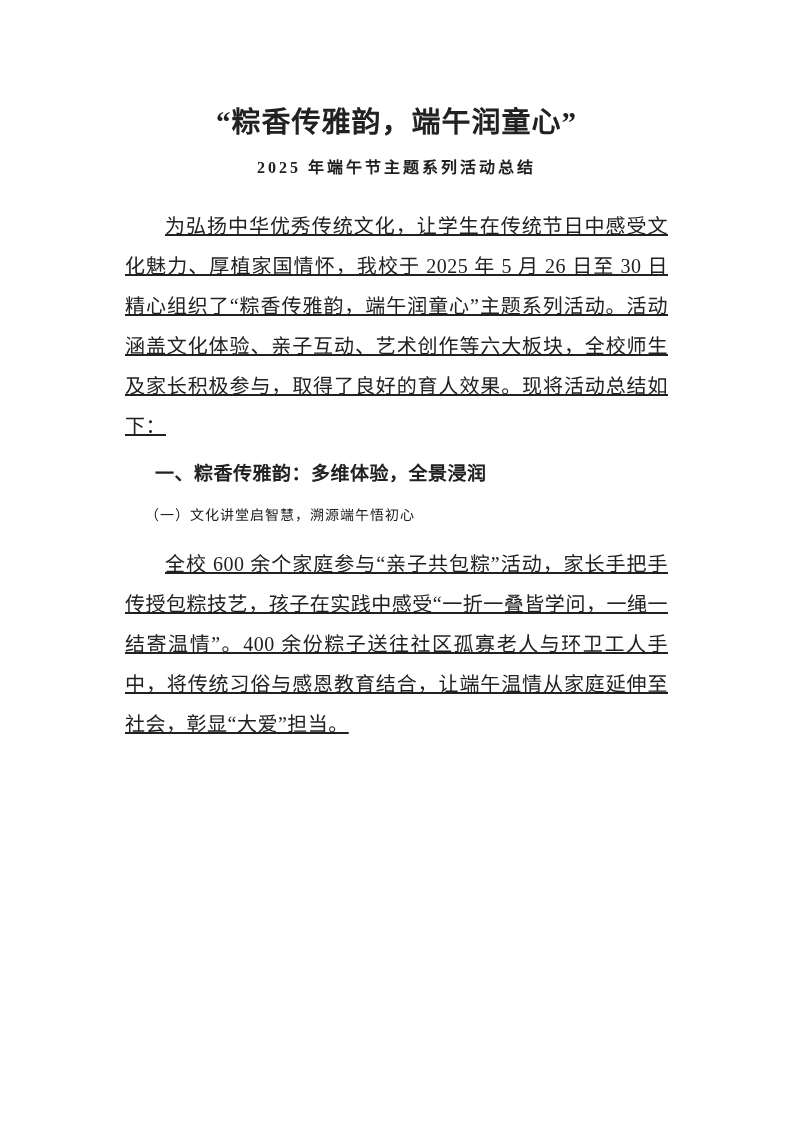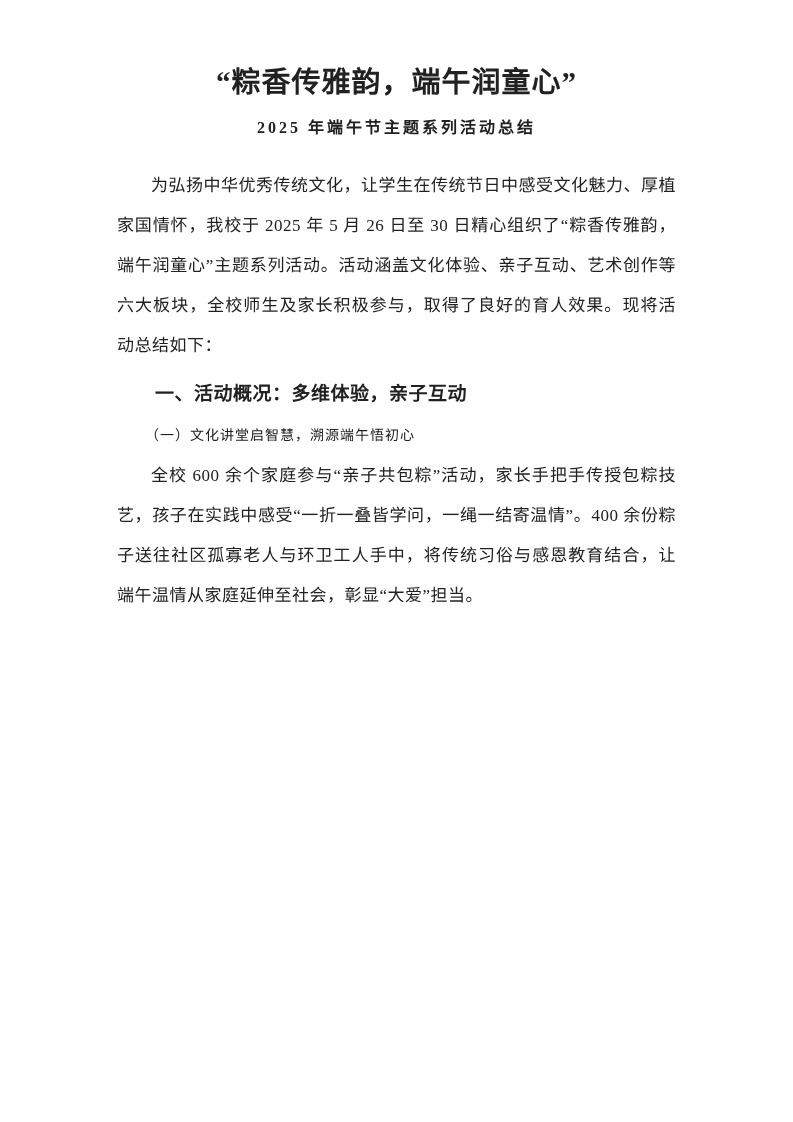--- a/index.html
+++ b/index.html
@@ -11,21 +11,21 @@
     width: 793px;
     height: 1122px;
     overflow: hidden;
     font-family: "Liberation Serif", "DejaVu Serif", serif;
     color: #212121;
   }
   .page {
     box-sizing: border-box;
     width: 793px;
     height: 884px;
-    padding: 60px 117px 40px 117px;
+    padding: 100px 117px 40px 117px;
     background: #ffffff;
   }
   .doc-title {
     margin: 0;
     text-align: center;
     font-size: 29px;
     line-height: 44px;
     font-weight: 600;
     letter-spacing: 1px;
     font-family: "Liberation Serif", "DejaVu Serif", serif;
@@ -33,27 +33,28 @@
   .doc-subtitle {
     margin: 10px 0 0 0;
     text-align: center;
     font-size: 16px;
     line-height: 28px;
     font-weight: 700;
     letter-spacing: 3px;
     font-family: "Liberation Serif", "DejaVu Serif", serif;
   }
   .para {
-    margin: 0;
-    font-size: 17px;
+    margin: 8px;
+    font-size: 20px;
     line-height: 40px;
     text-align: justify;
     text-indent: 2em;
     letter-spacing: 0.5px;
     font-family: "Liberation Serif", "DejaVu Serif", serif;
+    text-decoration: underline;
   }
   .para.intro {
     margin-top: 24px;
   }
   .section-heading {
     margin: 8px 0 0 0;
     font-size: 19px;
     line-height: 40px;
     font-weight: 700;
     text-indent: 2em;
@@ -74,21 +75,21 @@
 <body>
 
 <div class="page">
 
   <h1 class="doc-title">“粽香传雅韵，端午润童心”</h1>
 
   <h2 class="doc-subtitle">2025 年端午节主题系列活动总结</h2>
 
   <p class="para intro">为弘扬中华优秀传统文化，让学生在传统节日中感受文化魅力、厚植家国情怀，我校于 2025 年 5 月 26 日至 30 日精心组织了“粽香传雅韵，端午润童心”主题系列活动。活动涵盖文化体验、亲子互动、艺术创作等六大板块，全校师生及家长积极参与，取得了良好的育人效果。现将活动总结如下：</p>
 
-  <h3 class="section-heading">一、活动概况：多维体验，亲子互动</h3>
+  <h3 class="section-heading">一、粽香传雅韵：多维体验，全景浸润</h3>
 
   <h4 class="sub-heading">（一）文化讲堂启智慧，溯源端午悟初心</h4>
 
 
 
   <p class="para">全校 600 余个家庭参与“亲子共包粽”活动，家长手把手传授包粽技艺，孩子在实践中感受“一折一叠皆学问，一绳一结寄温情”。400 余份粽子送往社区孤寡老人与环卫工人手中，将传统习俗与感恩教育结合，让端午温情从家庭延伸至社会，彰显“大爱”担当。</p>
 
 </div>
 
 </body></html>

